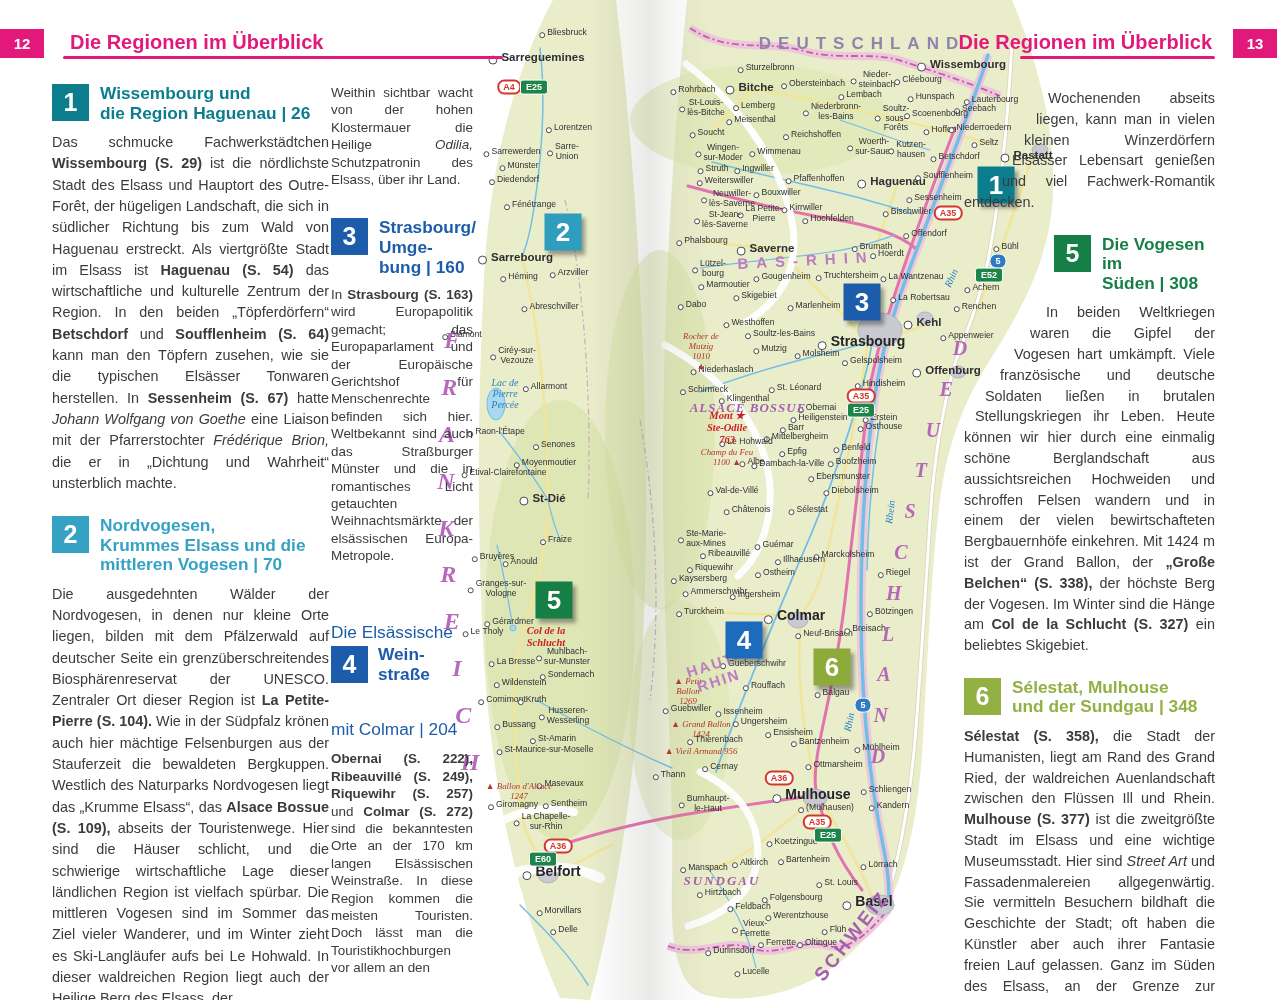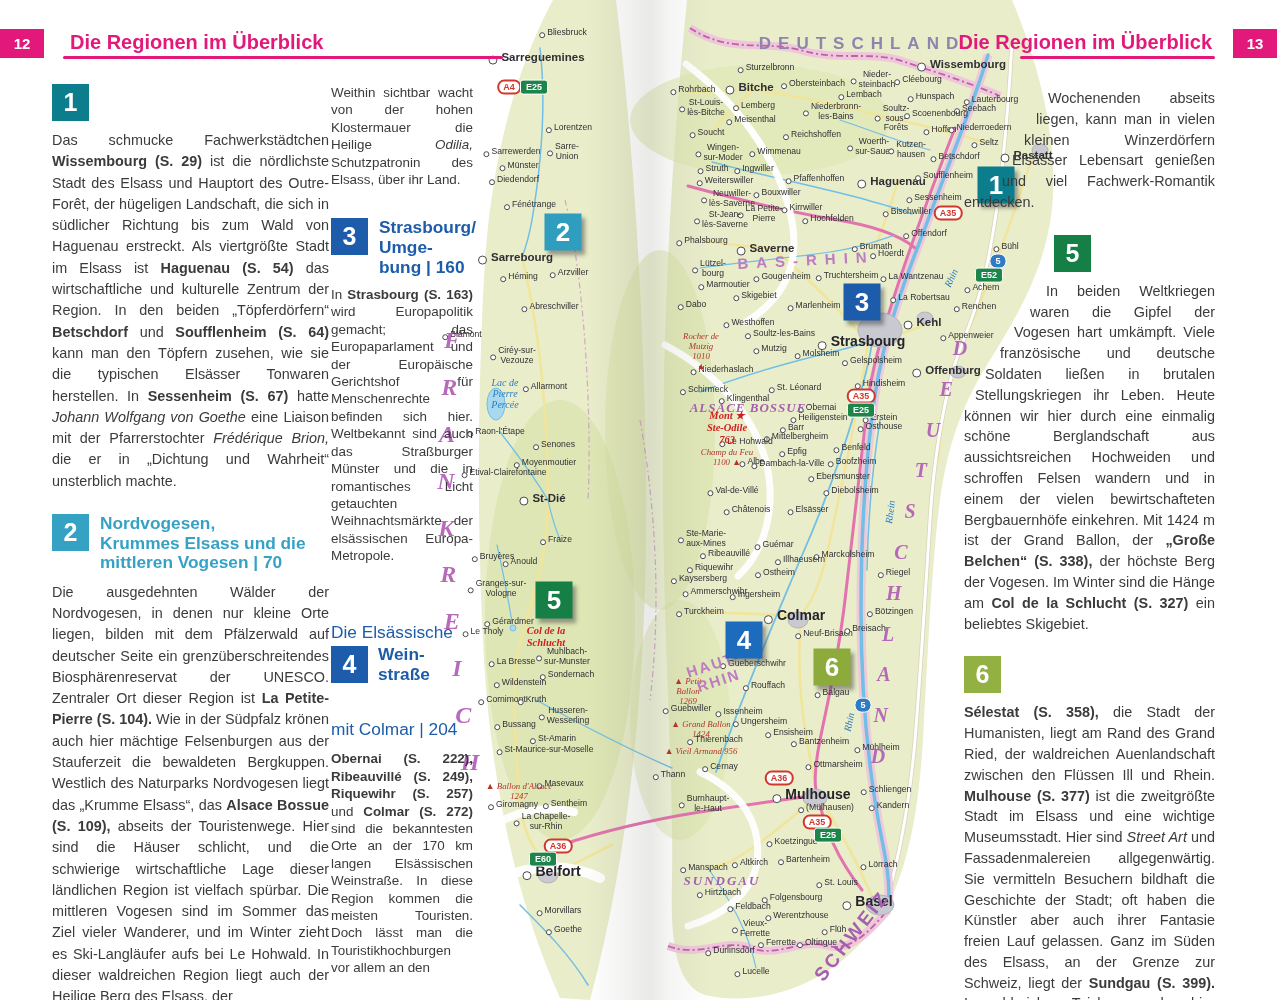--- a/index.html
+++ b/index.html
@@ -202,21 +202,21 @@
       <div class="city" style="left: 519px; top: 725px;">Bussang</div>
       <div class="city" style="left: 557px; top: 739px;">St-Amarin</div>
       <div class="city" style="left: 549px; top: 750px;">St-Maurice-sur-Moselle</div>
       <div class="city" style="left: 564px; top: 784px;">Masevaux</div>
       <div class="city" style="left: 517px; top: 805px;">Giromagny</div>
       <div class="city" style="left: 569px; top: 804px;">Sentheim</div>
       <div class="city" style="left: 546px; top: 822px;">La Chapelle-
 sur-Rhin</div>
       <div class="city s2" style="left: 558px; top: 872px;">Belfort</div>
       <div class="city" style="left: 563px; top: 911px;">Morvillars</div>
-      <div class="city" style="left: 568px; top: 930px;">Goethe</div>
+      <div class="city" style="left: 568px; top: 930px;">Delle</div>
       <div class="city" style="left: 770px; top: 68px;">Sturzelbronn</div>
       <div class="city s1" style="left: 756px; top: 87px;">Bitche</div>
       <div class="city" style="left: 697px; top: 90px;">Rohrbach</div>
       <div class="city" style="left: 817px; top: 84px;">Obersteinbach</div>
       <div class="city" style="left: 877px; top: 80px;">Nieder-
 steinbach</div>
       <div class="city" style="left: 922px; top: 80px;">Cléebourg</div>
       <div class="city s1" style="left: 968px; top: 64px;">Wissembourg</div>
       <div class="city" style="left: 864px; top: 95px;">Lembach</div>
       <div class="city" style="left: 935px; top: 97px;">Hunspach</div>
@@ -304,21 +304,21 @@
       <div class="city" style="left: 750px; top: 442px;">Le Hohwald</div>
       <div class="city" style="left: 756px; top: 462px;">Albe</div>
       <div class="city" style="left: 856px; top: 448px;">Benfeld</div>
       <div class="city" style="left: 797px; top: 452px;">Epfig</div>
       <div class="city" style="left: 792px; top: 464px;">Dambach-la-Ville</div>
       <div class="city" style="left: 856px; top: 462px;">Boofzheim</div>
       <div class="city" style="left: 843px; top: 477px;">Ebersmunster</div>
       <div class="city" style="left: 855px; top: 491px;">Diebolsheim</div>
       <div class="city" style="left: 737px; top: 491px;">Val-de-Villé</div>
       <div class="city" style="left: 751px; top: 510px;">Châtenois</div>
-      <div class="city" style="left: 812px; top: 510px;">Elsässer</div>
+      <div class="city" style="left: 812px; top: 510px;">Sélestat</div>
       <div class="city" style="left: 706px; top: 539px;">Ste-Marie-
 aux-Mines</div>
       <div class="city" style="left: 778px; top: 545px;">Guémar</div>
       <div class="city" style="left: 848px; top: 555px;">Marckolsheim</div>
       <div class="city" style="left: 804px; top: 560px;">Illhaeusern</div>
       <div class="city" style="left: 779px; top: 573px;">Ostheim</div>
       <div class="city" style="left: 729px; top: 554px;">Ribeauvillé</div>
       <div class="city" style="left: 714px; top: 568px;">Riquewihr</div>
       <div class="city" style="left: 703px; top: 579px;">Kaysersberg</div>
       <div class="city" style="left: 898px; top: 573px;">Riegel</div>
@@ -444,20 +444,22 @@
   <div class="htitle l">Die Regionen im Überblick</div>
   <div class="hline l"></div>
   <div class="pagenum r">13</div>
   <div class="htitle r">Die Regionen im Überblick</div>
   <div class="hline r"></div>
 
   <div id="col-left" class="col">
     <section id="sec1">
       <div class="sec-head">
         <div class="sq" style="background:var(--c1)">1</div>
+        <h2 style="color:var(--c1)">Wissembourg und
+die Region Haguenau | 26</h2>
       </div>
       <p>Das schmucke Fachwerkstädtchen <b>Wissembourg (S. 29)</b> ist die nördlichste Stadt des Elsass und Hauptort des Outre-Forêt, der hügeligen Landschaft, die sich in südlicher Richtung bis zum Wald von Haguenau erstreckt. Als viertgrößte Stadt im Elsass ist <b>Haguenau (S. 54)</b> das wirtschaftliche und kulturelle Zentrum der Region. In den beiden „Töpferdörfern“ <b>Betschdorf</b> und <b>Soufflenheim (S. 64)</b> kann man den Töpfern zusehen, wie sie die typischen Elsässer Tonwaren herstellen. In <b>Sessenheim (S. 67)</b> hatte <i>Johann Wolfgang von Goethe</i> eine Liaison mit der Pfarrerstochter <i>Frédérique Brion,</i> die er in „Dichtung und Wahrheit“ unsterblich machte.</p>
     </section>
     <section id="sec2">
       <div class="sec-head">
         <div class="sq" style="background:var(--c2)">2</div>
         <h2 style="color:var(--c2)">Nordvogesen,
 Krummes Elsass und die
 mittleren Vogesen | 70</h2>
       </div>
@@ -488,26 +490,30 @@
     </section>
   </div>
 
   <div id="col-right" class="col">
     <p>
       <span class="st" style="width:84px"></span><span class="st" style="width:72px"></span><span class="st" style="width:60px"></span><span class="st" style="width:48px"></span><span class="st" style="width:38px"></span><span>Wochenenden abseits liegen, kann man in vielen kleinen Winzerdörfern Elsässer Lebensart genießen und viel Fachwerk-Romantik entdecken.</span>
     </p>
     <section id="sec5">
       <div class="sec-head ml">
         <div class="sq" style="background:var(--c5)">5</div>
+        <h2 style="color:var(--c5)">Die Vogesen im
+Süden | 308</h2>
       </div>
       <p>
         <span class="st" style="width:82px"></span><span class="st" style="width:66px"></span><span class="st" style="width:50px"></span><span class="st" style="width:36px"></span><span class="st" style="width:21px"></span><span class="st" style="width:11px"></span><span>In beiden Weltkriegen waren die Gipfel der Vogesen hart umkämpft. Viele französische und deutsche Soldaten ließen in brutalen Stellungskriegen ihr Leben. Heute können wir hier durch eine einmalig schöne Berglandschaft aus aussichtsreichen Hochweiden und schroffen Felsen wandern und in einem der vielen bewirtschafteten Bergbauernhöfe einkehren. Mit 1424 m ist der Grand Ballon, der <b>„Große Belchen“ (S. 338),</b> der höchste Berg der Vogesen. Im Winter sind die Hänge am <b>Col de la Schlucht (S. 327)</b> ein beliebtes Skigebiet.</span>
       </p>
     </section>
     <section id="sec6">
       <div class="sec-head">
         <div class="sq" style="background:var(--c6)">6</div>
+        <h2 style="color:var(--c6)">Sélestat, Mulhouse
+und der Sundgau | 348</h2>
       </div>
       <p><b>Sélestat (S. 358),</b> die Stadt der Humanisten, liegt am Rand des Grand Ried, der waldreichen Auenlandschaft zwischen den Flüssen Ill und Rhein. <b>Mulhouse (S. 377)</b> ist die zweitgrößte Stadt im Elsass und eine wichtige Museumsstadt. Hier sind <i>Street Art</i> und Fassadenmalereien allgegenwärtig. Sie vermitteln Besuchern bildhaft die Geschichte der Stadt; oft haben die Künstler aber auch ihrer Fantasie freien Lauf gelassen. Ganz im Süden des Elsass, an der Grenze zur Schweiz, liegt der <b>Sundgau (S. 399).</b> In zahlreichen Teichen werden hier Karpfen gezüchtet, denn frittierter Karpfen,  ist die kulinarische Spezialität des Sundgaus.</p>
     </section>
   </div>
 
 </div>
 
 </body></html>

